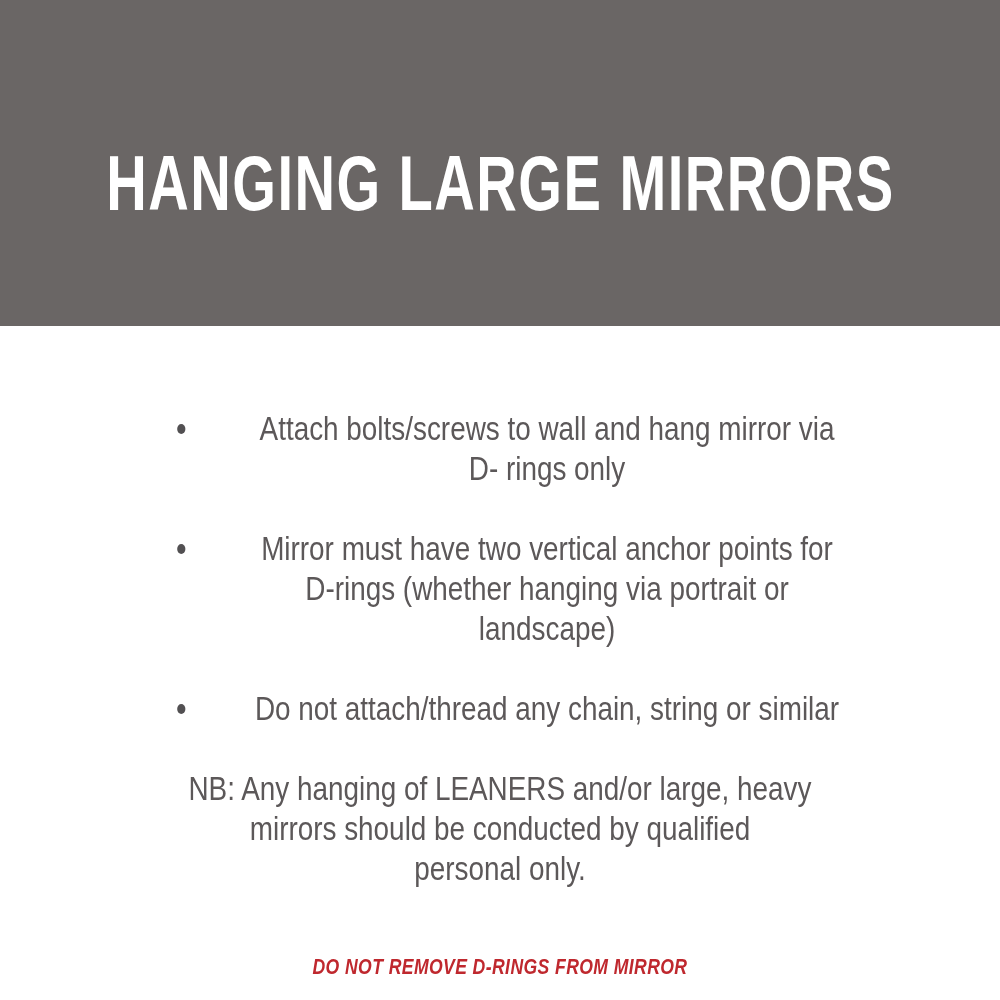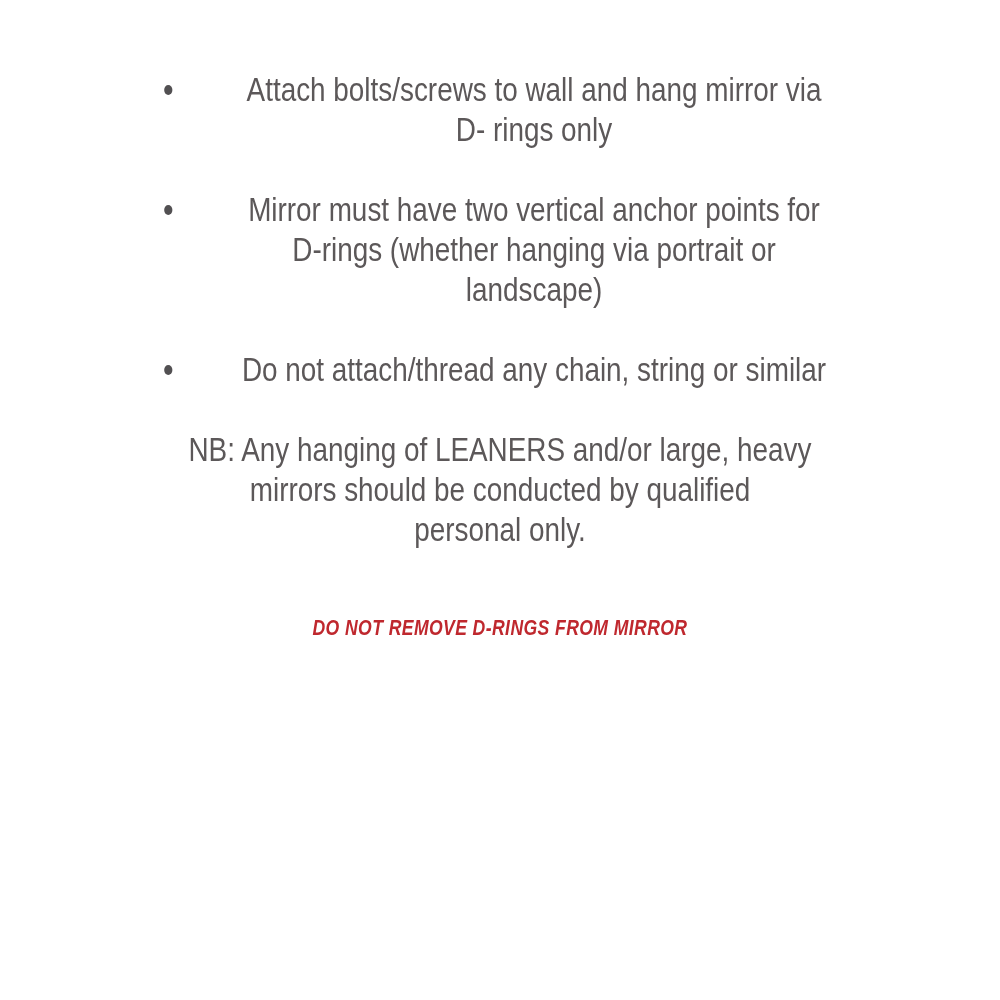--- a/index.html
+++ b/index.html
@@ -28,21 +28,21 @@
     font-size: 78px;
     font-weight: bold;
     letter-spacing: 2px;
     color: var(--title, #ffffff);
     white-space: nowrap;
     transform: scaleX(0.72);
     transform-origin: 50% 50%;
   }
   .bullet-list {
     list-style: none;
-    margin: 3px;
+    margin: 16px;
     padding: 66px 0 0 0;
   }
   .bullet-item {
     position: relative;
     width: 850px;
     margin: 0 0 40px 106px;
     transform: scaleX(0.82);
     transform-origin: 50% 50%;
   }
   .bullet-dot {
@@ -81,20 +81,23 @@
     white-space: nowrap;
     transform: scaleX(0.8);
     transform-origin: 50% 50%;
   }
 </style>
 </head>
 <body>
 
 <div class="slide">
 
+  <div class="header-band">
+    <h1 class="page-title">HANGING LARGE MIRRORS</h1>
+  </div>
 
   <main>
     <ul class="bullet-list">
         <li class="bullet-item">
           <span class="bullet-dot"></span>
           <div class="bullet-text">Attach bolts/screws to wall and hang mirror via
 D- rings only</div>
         </li>
         <li class="bullet-item">
           <span class="bullet-dot"></span>

